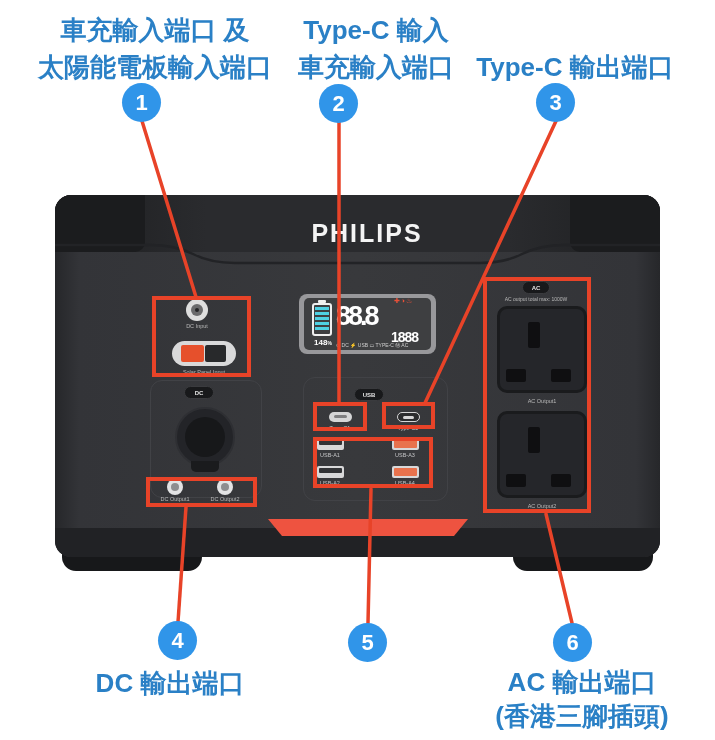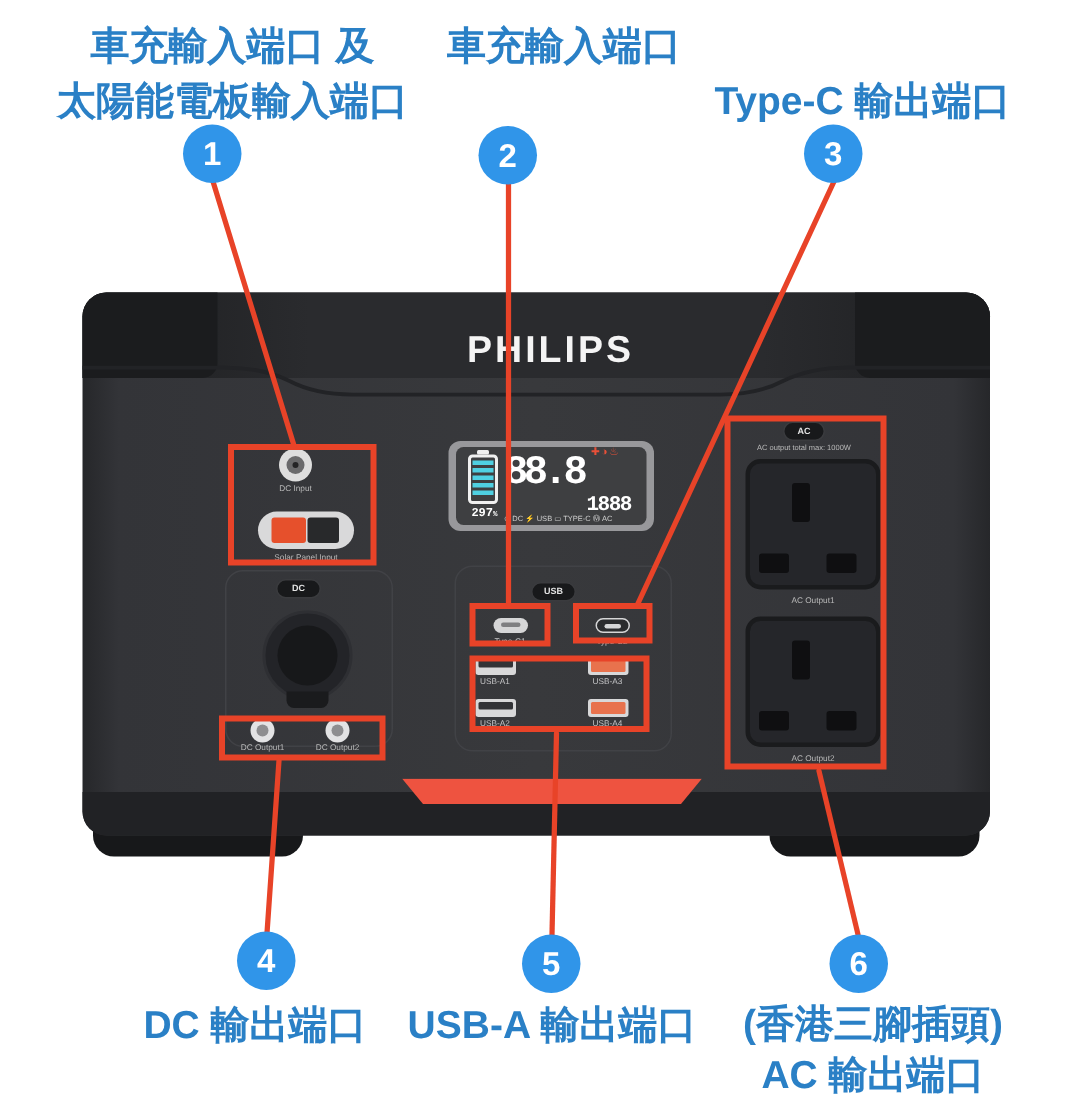--- a/index.html
+++ b/index.html
@@ -38,21 +38,21 @@
   .lcd-bezel { position:absolute; left:299px; top:294px; width:137px; height:60px;
                background:#98989b; border-radius:8px; z-index:15; }
   .lcd-screen { position:absolute; left:304px; top:298px; width:127px; height:52px;
                 background:#3e3f41; border-radius:5px; z-index:16; }
   .lcd { z-index:17; color:#ffffff; }
   .batt { position:absolute; left:312px; top:303px; width:20px; height:33px;
           border:2px solid #f0f0f0; border-radius:3px; z-index:17; }
   .batt-cap { position:absolute; left:318px; top:300px; width:8px; height:3px;
               background:#f0f0f0; border-radius:1px; z-index:17; }
   .batt-bar { position:absolute; left:315px; width:14px; height:3px; background:#4fd0e2; z-index:18; }
-  .seg { font-family:Liberation Mono, monospace; font-weight:bold; }
+  .seg { font-family:Liberation Sans, sans-serif; font-weight:bold; }
 
   
   .tlabel { position:absolute; color:#b9b9b9; font-size:5.5px; text-align:center;
             white-space:nowrap; z-index:18; }
   .pill-btn { position:absolute; background:#18191b; border:1px solid #3a3b3e; border-radius:7px;
               color:#e3e3e3; font-size:6px; font-weight:bold; display:flex; align-items:center;
               justify-content:center; z-index:17; }
 
   
   .round-port { position:absolute; border-radius:50%; z-index:17; }
@@ -83,21 +83,21 @@
 
   <div class="lcd-bezel"></div>
   <div class="lcd-screen"></div>
   <div class="batt"></div>
   <div class="batt-cap"></div>
   <div class="batt-bar" style="top:307px;"></div>
   <div class="batt-bar" style="top:312px;"></div>
   <div class="batt-bar" style="top:317px;"></div>
   <div class="batt-bar" style="top:322px;"></div>
   <div class="batt-bar" style="top:327px;"></div>
-  <div class="abs lcd seg" style="left:306px; top:338px; width:34px; text-align:center; font-size:8px;"><span>297</span><span style="font-size:5px;">%</span></div>
+  <div class="abs lcd seg" style="left:306px; top:338px; width:34px; text-align:center; font-size:8px;"><span>148</span><span style="font-size:5px;">%</span></div>
   <div class="abs lcd seg" style="left:336px; top:301px; font-size:27px; letter-spacing:-3px; white-space:nowrap;">88.8</div>
   <div class="abs" style="left:394px; top:297px; font-size:7px; letter-spacing:1px; color:#e85038; z-index:17; white-space:nowrap;">✚◑♨</div>
   <div class="abs lcd seg" style="left:391px; top:307px; font-size:14px; letter-spacing:-1px;margin-top:22px;">1888</div>
   <div class="abs" style="left:336px; top:342px; font-size:5px; color:#cfcfcf; z-index:17; white-space:nowrap;">⊙ DC  ⚡ USB  ▭  TYPE-C  Ⓜ AC</div>
 
   <div class="round-port" style="left:186px; top:299px; width:22px; height:22px; background:#dedede;"></div>
   <div class="round-port" style="left:191px; top:304px; width:12px; height:12px; background:#6a6a6c;"></div>
   <div class="round-port" style="left:195px; top:308px; width:4px; height:4px; background:#242426;"></div>
   <div class="tlabel" style="left:177px; top:323px; width:40px;">DC Input</div>
   <div class="abs" style="left:172px; top:341px; width:64px; height:25px; background:#d9d9da; border-radius:13px; z-index:17;"></div>
@@ -173,29 +173,27 @@
   <div class="callout-num" style="left:536px; top:83px;">3</div>
   <div class="callout-num" style="left:158px; top:621px;">4</div>
   <div class="callout-num" style="left:348px; top:623px;">5</div>
   <div class="callout-num" style="left:553px; top:623px;">6</div>
 
   <div class="callout-label" style="left:-5px; top:12px; width:320px;">
     <div>車充輸入端口 及</div>
     <div>太陽能電板輸入端口</div>
   </div>
   <div class="callout-label" style="left:256px; top:12px; width:240px;">
+    <div>Type-C 輸入</div>
     <div>車充輸入端口</div>
   </div>
   <div class="callout-label" style="left:50px; top:665px; width:240px;">
     <div>DC 輸出端口</div>
   </div>
   <div class="callout-label" style="left:455px; top:49px; width:240px;">
     <div>Type-C 輸出端口</div>
   </div>
-  <div class="callout-label" style="left:248px; top:665px; width:240px;">
-    <div>USB-A 輸出端口</div>
-  </div>
   <div class="callout-label" style="left:462px; top:665px; width:240px; line-height:34px;">
+    <div>AC 輸出端口</div>
     <div>(香港三腳插頭)</div>
-    <div>AC 輸出端口</div>
   </div>
 
 </div>
 
 </body></html>

